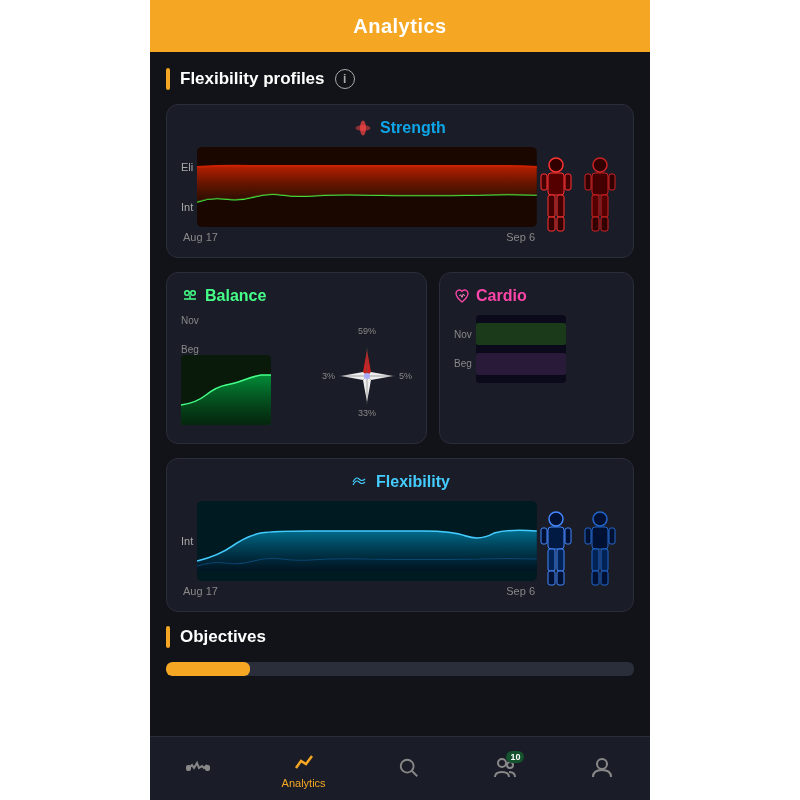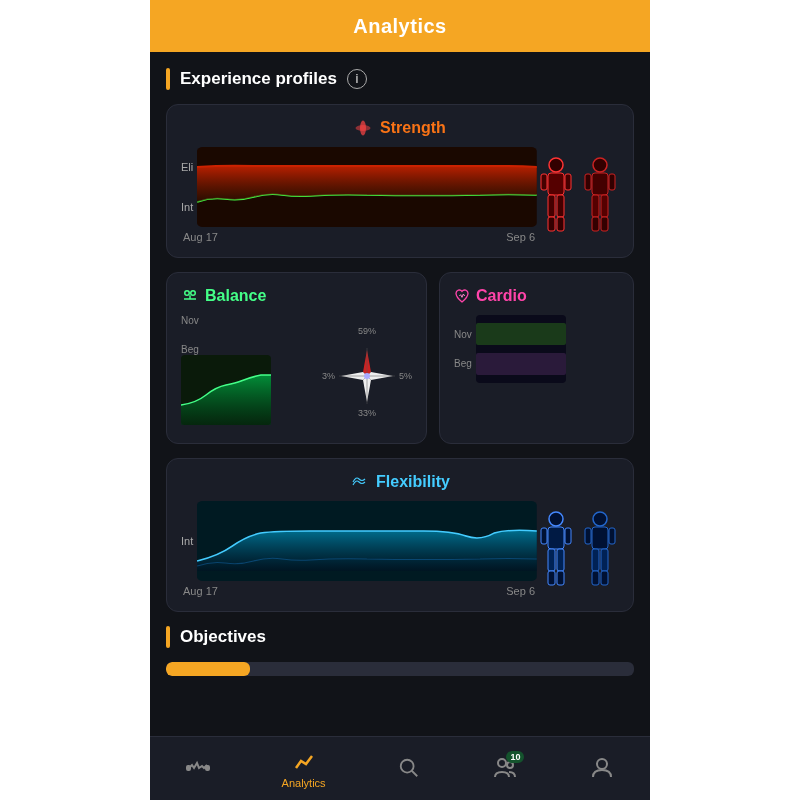--- a/index.html
+++ b/index.html
@@ -85,21 +85,21 @@
       display: flex;
       align-items: center;
       justify-content: center;
       gap: 8px;
       margin-bottom: 10px;
     }
     .card-title {
       font-size: 16px;
       font-weight: 700;
     }
-    .card-title.strength { color: #f97316; }
+    .card-title.strength { color: #0ea5e9; }
     .card-title.balance { color: #44ff88; }
     .card-title.cardio { color: #ff44aa; }
     .card-title.flexibility { color: #44ccff; }
 
     
     .strength-content {
       display: flex;
       align-items: center;
     }
     .chart-area {
@@ -238,21 +238,21 @@
 <div class="phone-frame">
 
   <div class="header">
     <span class="header-title">Analytics</span>
   </div>
 
   <div class="content">
 
     <div class="section-header">
       <div class="section-bar"></div>
-      <span class="section-title">Experience profiles</span>
+      <span class="section-title">Flexibility profiles</span>
       <div class="info-icon">i</div>
     </div>
 
     <div class="card">
       <div class="card-title-row">
         <svg width="18" height="18" viewBox="0 0 24 24" fill="#ff4444">
           <ellipse cx="12" cy="12" rx="4" ry="10" opacity="0.7"></ellipse>
           <ellipse cx="12" cy="12" rx="10" ry="4" opacity="0.5"></ellipse>
         </svg>
         <span class="card-title strength">Strength</span>

